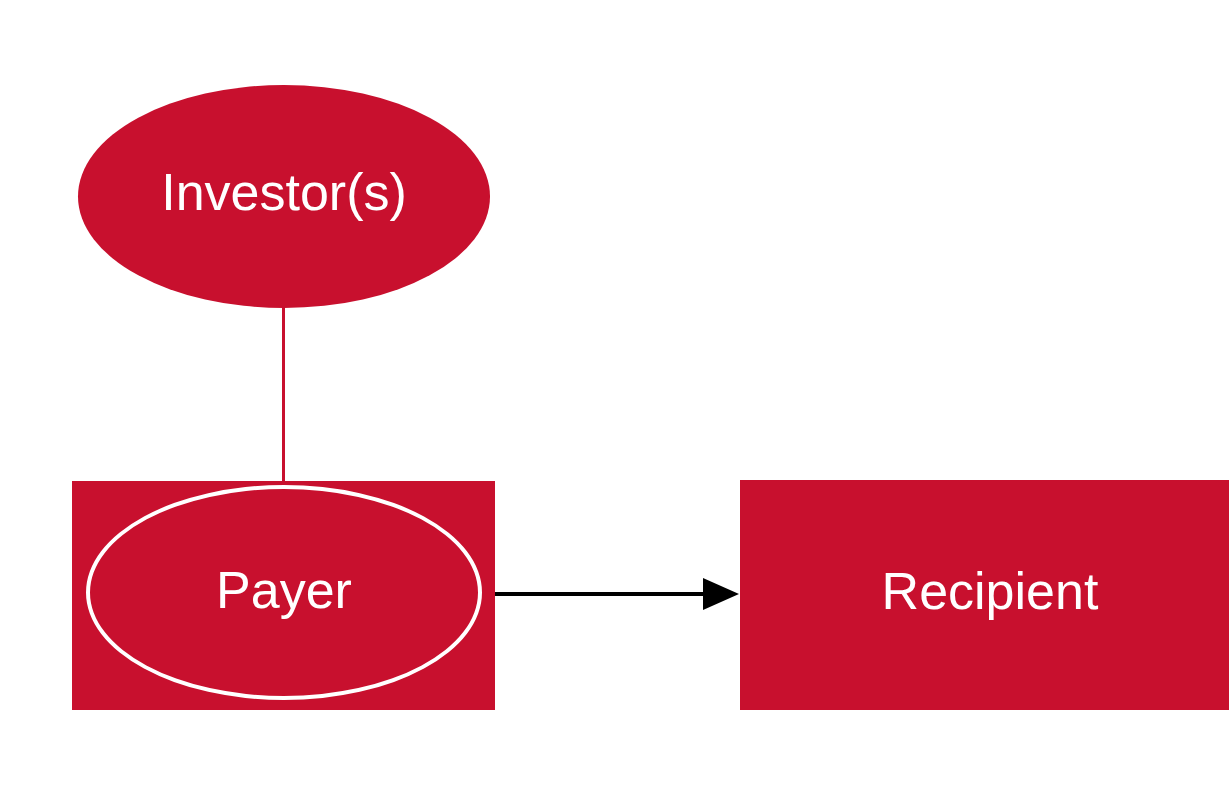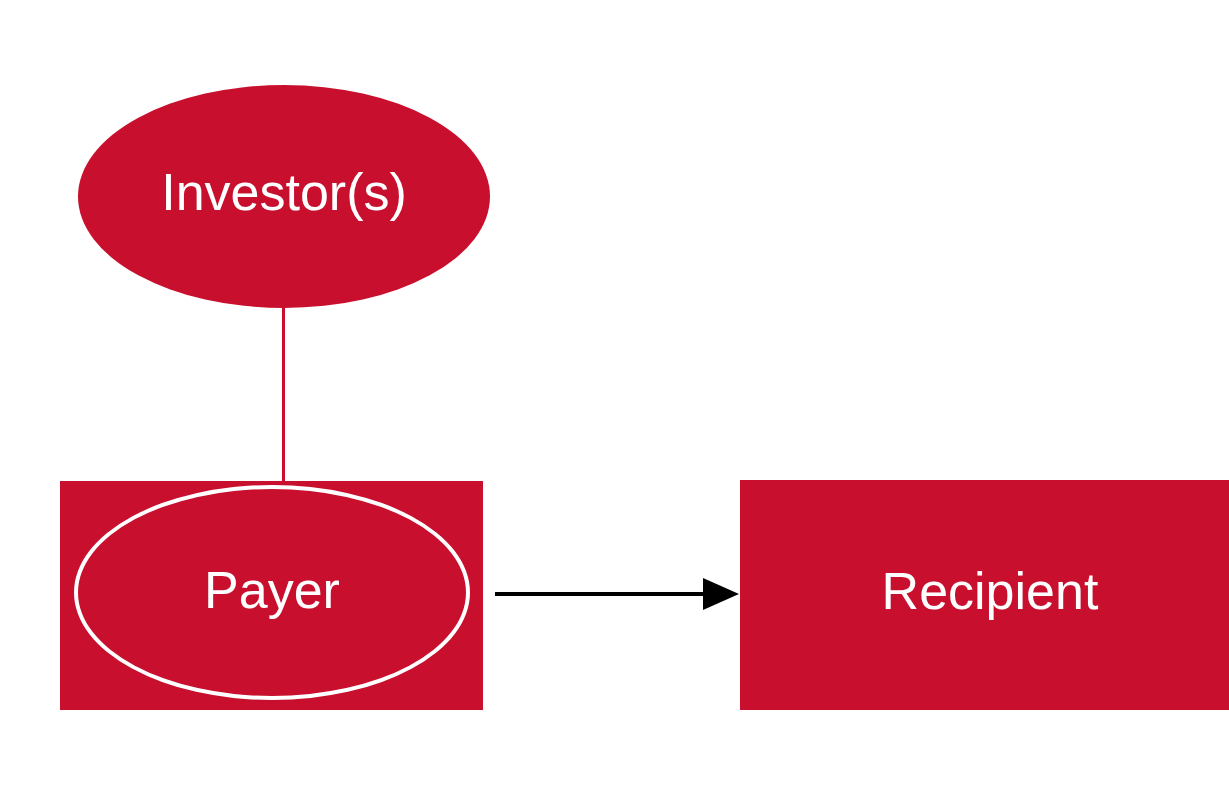--- a/index.html
+++ b/index.html
@@ -43,21 +43,21 @@
   .connector-v {
     position: absolute;
     left: 282px;
     top: 306px;
     width: 3px;
     height: 176px;
     background: var(--node-fill-red, #c8102e);
   }
   
   .payer-box {
-    left: 60px;
+    left: 72px;
     top: 481px;
     width: 423px;
     height: 229px;
   }
   .payer-ellipse-outline {
     position: absolute;
     left: 14px;
     top: 4px;
     width: 396px;
     height: 215px;

